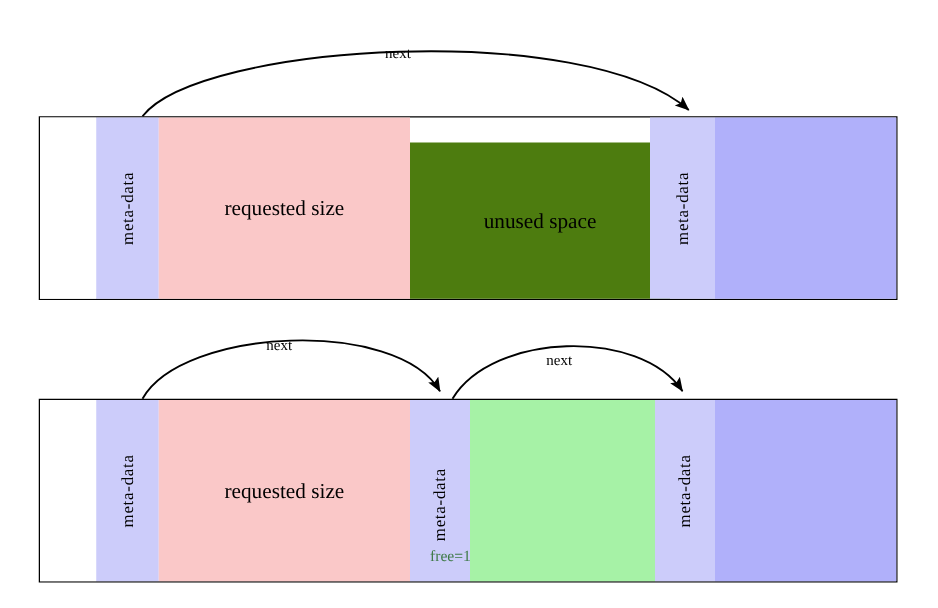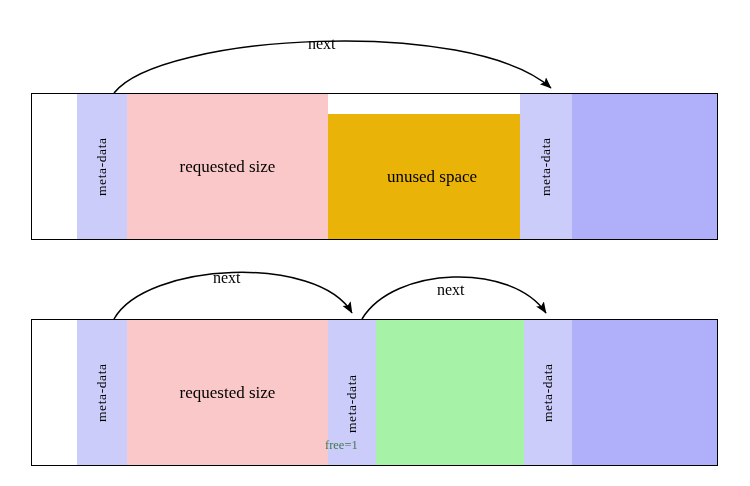--- a/index.html
+++ b/index.html
@@ -10,40 +10,40 @@
   .memrow{position:absolute;box-sizing:border-box;border:1.6px solid #000;background:#fff;}
   .seg{position:absolute;top:0;bottom:0;}
   .seglabel{position:absolute;left:0;right:0;top:0;bottom:0;
             display:flex;align-items:center;justify-content:center;
             font-size:17px;line-height:1;color:#000;white-space:nowrap;}
   .vert .seglabel{writing-mode:vertical-rl;transform:rotate(180deg);
                   letter-spacing:0.6px;font-size:13.5px;}
   .freetag{position:absolute;font-size:12.5px;color:#3f7a48;white-space:nowrap;}
 
   .arcwrap{position:absolute;left:0;top:0;width:750px;height:486px;pointer-events:none;}
-  .arclabel{position:absolute;font-size:16px;line-height:1;white-space:nowrap;color:#000;text-align:right;}
+  .arclabel{position:absolute;font-size:12px;line-height:1;white-space:nowrap;color:#000;text-align:right;}
 </style>
 </head>
 <body>
 
 <div class="stage">
 
   <div class="memrow" style="left:31px;top:93px;width:687px;height:147px;">
 
     <div class="seg" style="left:0px;width:45px;background:#ffffff;"></div>
 
     <div class="seg vert" style="left:45px;width:50px;background:#ccccfa;">
       <span class="seglabel">meta-data</span>
     </div>
 
     <div class="seg" style="left:95px;width:201px;background:#fac8c8;">
       <span class="seglabel">requested size</span>
     </div>
 
-    <div class="seg" style="left:296px;width:208px;background:#eab308;margin-top:20px;">
+    <div class="seg" style="left:296px;width:208px;background:#4d7c0f;margin-top:20px;">
       <span class="seglabel">unused space</span>
     </div>
 
     <div class="seg vert" style="left:488px;width:52px;background:#ccccfa;">
       <span class="seglabel">meta-data</span>
     </div>
 
     <div class="seg" style="left:540px;right:0px;background:#b0b0fa;"></div>
   </div>
 
@@ -65,21 +65,21 @@
 
     <div class="seg" style="left:344px;width:148px;background:#a6f2a6;"></div>
 
     <div class="seg vert" style="left:492px;width:48px;background:#ccccfa;">
       <span class="seglabel">meta-data</span>
     </div>
 
     <div class="seg" style="left:540px;right:0px;background:#b0b0fa;"></div>
   </div>
 
-  <span class="freetag" style="left:325px;top:438px;font-family:Liberation Serif, serif;">free=1</span>
+  <span class="freetag" style="left:344px;top:438px;font-family:Liberation Serif, serif;">free=1</span>
 
   <svg class="arcwrap" viewBox="0 0 750 486" width="750" height="486">
     <defs>
       <marker id="ah" markerWidth="9" markerHeight="9" refX="7.2" refY="3.1" orient="auto" markerUnits="strokeWidth">
         <path d="M0,0 L7.6,3.1 L0,6.2 L1.5,3.1 z" fill="#000"></path>
       </marker>
     </defs>
 
     <path d="M114,93 C160,34 470,16 551,88" fill="none" stroke="#000" stroke-width="1.5" marker-end="url(#ah)"></path>
 

